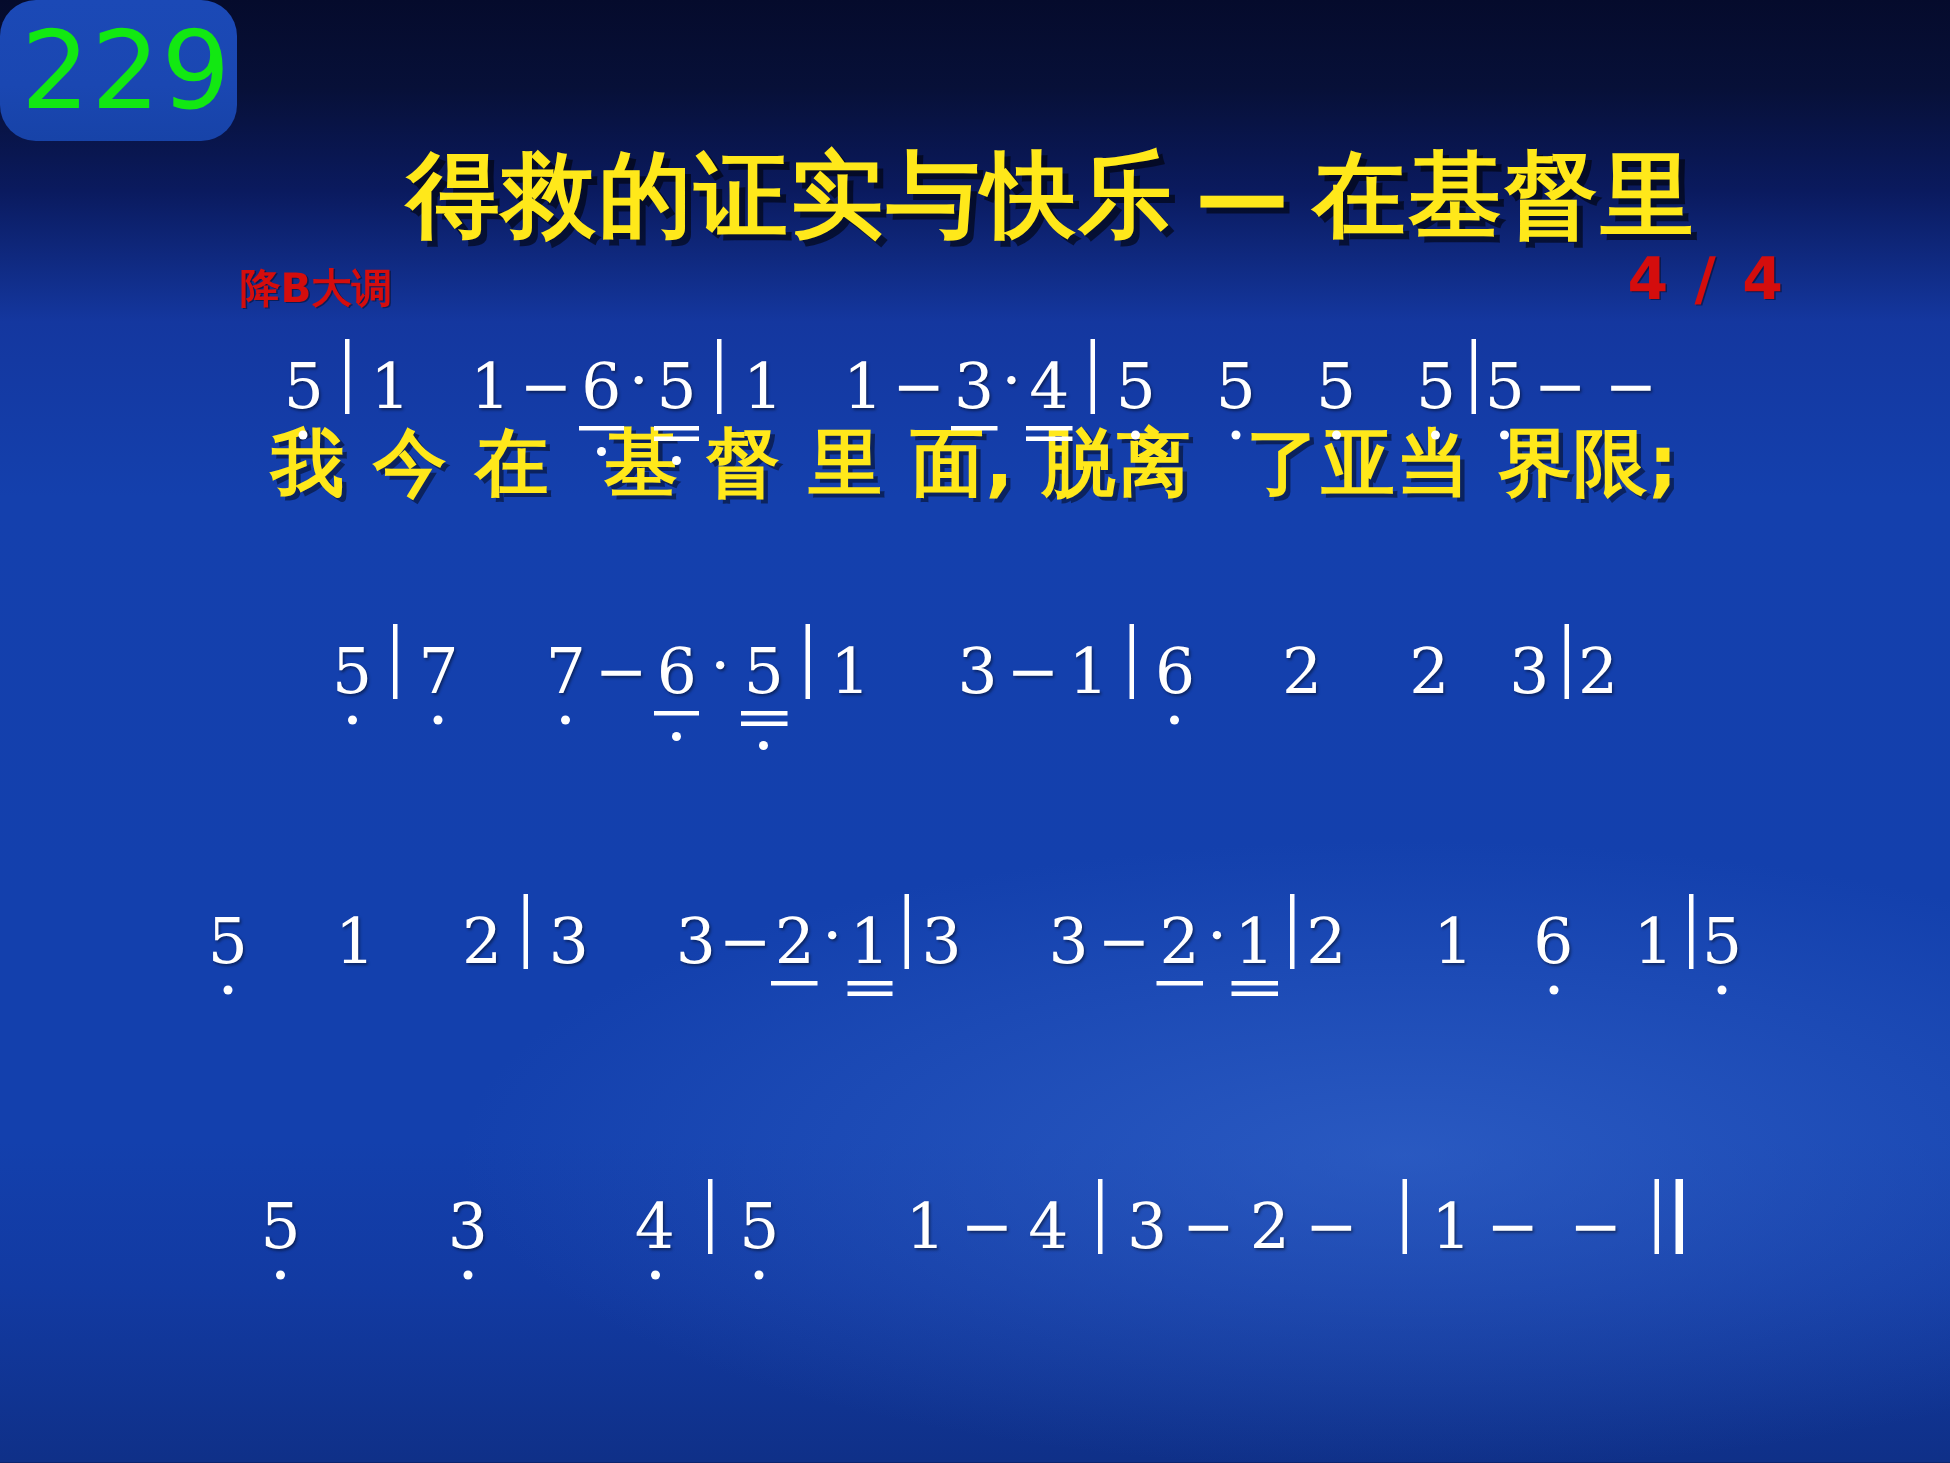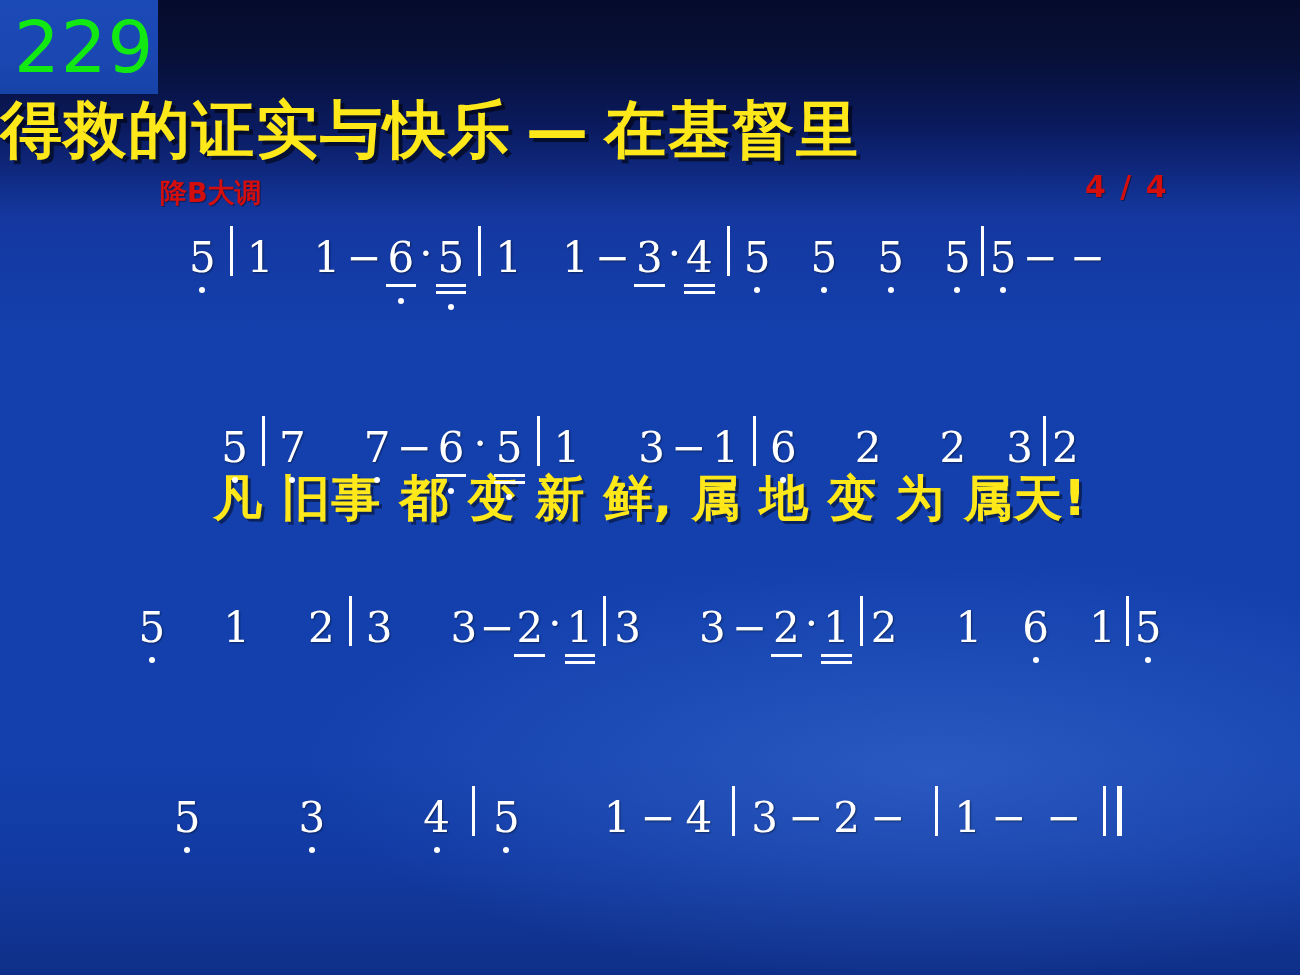--- a/index.html
+++ b/index.html
@@ -20,45 +20,47 @@
         #1440ad 34%,
         #1340ad 62%,
         #1340ad 78%,
         #123aa2 88%,
         #0f3088 100%);
   }
   
   #num-badge{
     position:absolute;left:0;top:0;width:158px;height:94px;
     background:linear-gradient(to bottom,#1b49b6 0%,#1a47b2 60%,#1743a8 100%);
+    border-radius:24px;
   }
   #num-text{
     position:absolute;left:14px;top:4px;
     font-size:72px;line-height:86px;font-weight:400;
     color:#12e812;letter-spacing:1px;
     font-family:"DejaVu Sans","Liberation Sans",sans-serif;
   }
   
   #title{
-    position:absolute;left:0;top:94px;width:1103px;text-align:left;
+    position:absolute;left:0;top:94px;width:1103px;text-align:right;
     font-size:62px;line-height:72px;font-weight:bold;color:#ffe81a;
     letter-spacing:2px;
     text-shadow:4px 4px 0 rgba(0,0,0,0.55);
     white-space:nowrap;
+    padding-left:28px;
   }
   #title .dash{font-weight:bold;padding:0 14px;}
   #key-sig{
     position:absolute;left:160px;top:178px;
     font-size:27px;line-height:30px;color:#d40d0d;font-weight:bold;
     text-shadow:1px 1px 0 rgba(0,0,0,0.4);
     text-align:center;
   }
   #time-sig{
     position:absolute;left:1085px;top:170px;
-    font-size:30px;line-height:34px;color:#d40d0d;font-weight:bold;
+    font-size:39px;line-height:34px;color:#d40d0d;font-weight:bold;
     letter-spacing:2px;
     text-shadow:1px 1px 0 rgba(0,0,0,0.4);
   }
   
   .stanza{position:absolute;left:0;width:1300px;}
   .notation{
     display:flex;align-items:flex-end;justify-content:center;
     color:#ffffff;font-family:"DejaVu Serif","Liberation Serif",serif;
     font-size:42px;line-height:44px;height:58px;
     text-shadow:1px 1px 2px rgba(0,0,0,0.45);
@@ -155,20 +157,21 @@
       <span class="num oct1">5</span>
         <span class="tok sp2"></span>
       <span class="num oct1">5</span>
         <span class="tok sp2"></span>
       <span class="num oct1">5</span>
       <span class="barline" style="margin:0 6px 4px 10px;"></span>
       <span class="num oct1">5</span>
       <span class="dash-n">−</span>
       <span class="dash-n">−</span>
     </div>
+    <div class="lyrics">我 今 在  基 督 里 面, 脱离  了亚当 界限;</div>
   </div>
 
   <div class="stanza" style="top:412px;">
     <div class="notation">
       <span class="num oct1">5</span>
       <span class="barline"></span>
       <span class="num oct1">7</span>
         <span class="tok sp3"></span>
       <span class="num oct1">7</span>
       <span class="dash-n">−</span>
@@ -185,21 +188,20 @@
       <span class="num oct1">6</span>
         <span class="tok sp3"></span>
       <span class="num">2</span>
         <span class="tok sp3"></span>
       <span class="num">2</span>
         <span class="tok sp2"></span>
       <span class="num">3</span>
       <span class="barline" style="margin:0 6px 4px 10px;"></span>
       <span class="num">2</span>
     </div>
-    <div class="lyrics">凡 旧事 都 变 新 鲜, 属 地 变 为 属天!</div>
   </div>
 
   <div class="stanza" style="top:592px;">
     <div class="notation">
       <span class="num oct1">5</span>
         <span class="tok sp3"></span>
       <span class="num">1</span>
         <span class="tok sp3"></span>
       <span class="num">2</span>
       <span class="barline"></span>

